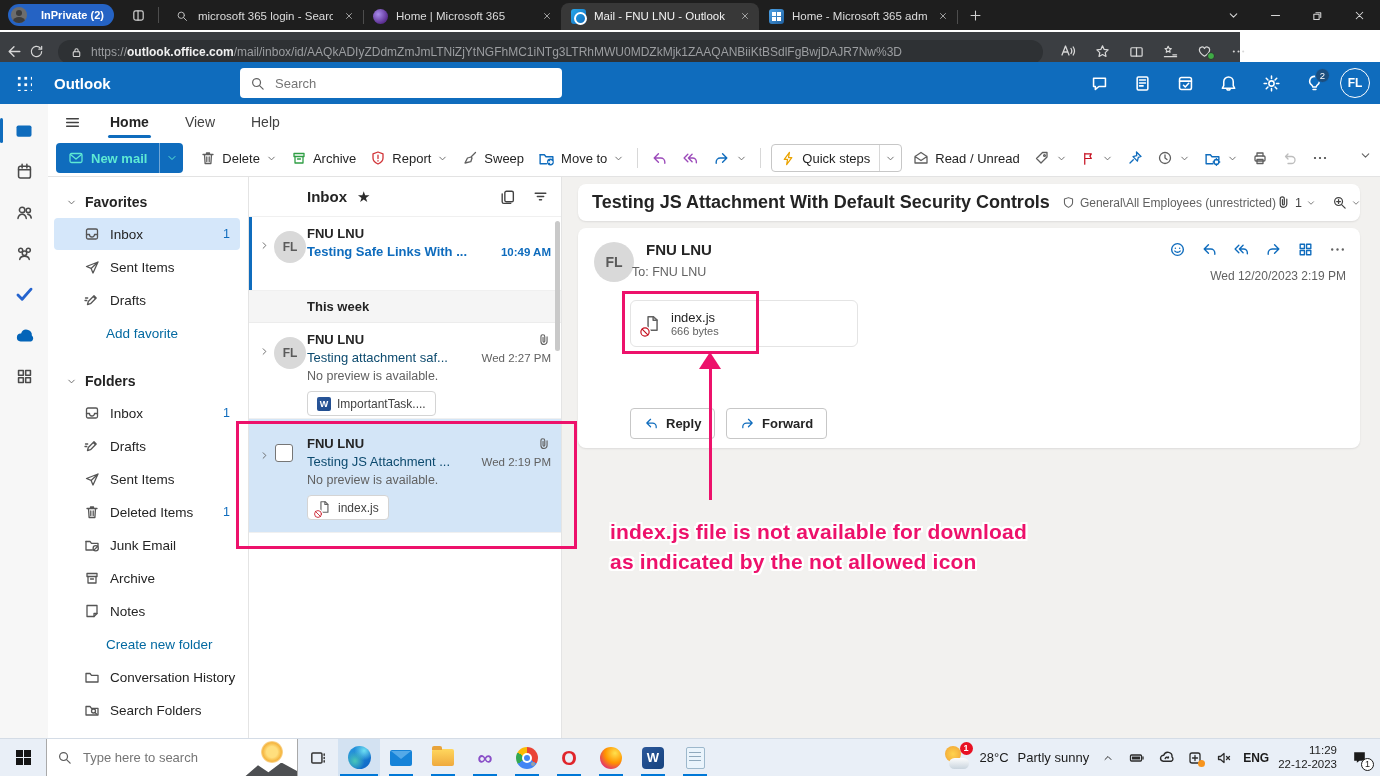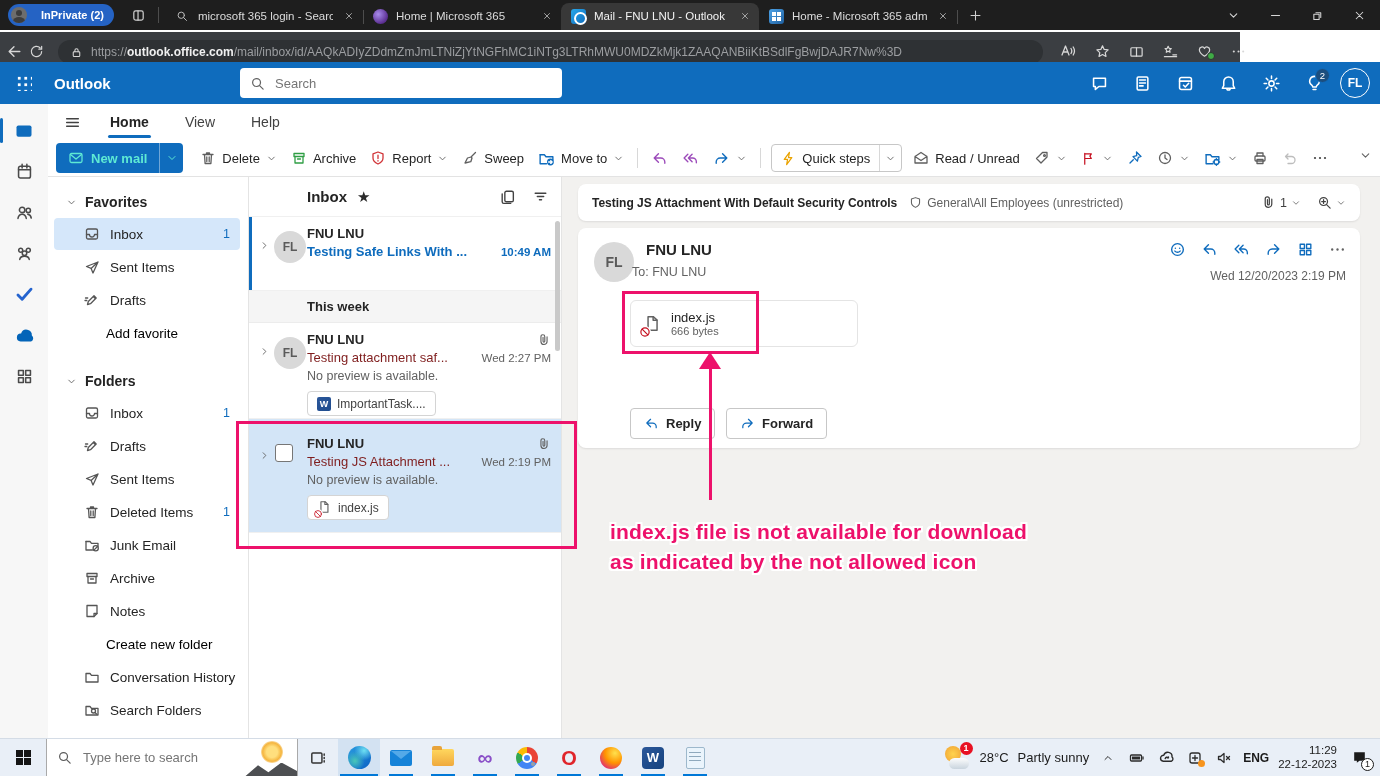--- a/index.html
+++ b/index.html
@@ -87,56 +87,56 @@
   .rail-it.active::before{content:"";position:absolute;left:0;top:8px;bottom:8px;width:3px;border-radius:2px;background:#0f6cbd;}
 
   
   .fpane{position:absolute;left:48px;top:177px;width:200px;height:561px;background:#fff;padding-top:10px;font-size:13.5px;color:#242424;}
   .fsec{display:flex;align-items:center;gap:8px;height:30px;padding-left:18px;font-weight:700;font-size:14px;}
   .fsec .chev{color:#616161;}
   .fitem{display:flex;align-items:center;gap:10px;height:32px;margin:1px 8px 1px 6px;padding-left:30px;border-radius:4px;position:relative;}
   .fitem .fic{color:#555;}
   .fitem.sel{background:#d5e7fa;}
   .fitem .cnt{margin-left:auto;margin-right:10px;color:#0f6cbd;font-size:12.5px;}
-  .fitem.link{padding-left:52px;color:#000000;}
+  .fitem.link{padding-left:52px;color:#0369a1;}
 
   
   .mlist{position:absolute;left:248px;top:177px;width:314px;height:561px;background:#fff;border-left:1px solid #e4e4e4;border-right:1px solid #e4e4e4;}
   .ml-head{height:40px;display:flex;align-items:center;padding:0 12px 0 58px;border-bottom:1px solid #f0f0f0;}
   .ml-title{font-size:15px;font-weight:700;color:#242424;}
   .ml-star{color:#2b2b2b;font-size:15px;margin-left:10px;}
   .ml-hics{margin-left:auto;display:flex;gap:16px;color:#424242;}
   .email{position:relative;border-bottom:1px solid #f0f0f0;}
   .email .expch{position:absolute;left:10px;top:20px;color:#616161;}
   .email .eav{position:absolute;left:25px;top:14px;width:32px;height:32px;border-radius:50%;background:#d9d9d9;color:#5a5a5a;
     display:flex;align-items:center;justify-content:center;font-size:12px;font-weight:700;}
   .email .ebody{margin-left:58px;margin-right:10px;padding-top:8px;}
   .erow{display:flex;align-items:center;gap:6px;line-height:18px;}
   .efrom{font-size:13px;font-weight:700;color:#242424;flex:1;white-space:nowrap;overflow:hidden;}
-  .esubj{font-size:13px;color:#7f1d1d;flex:1;white-space:nowrap;overflow:hidden;}
+  .esubj{font-size:13px;color:#0c4a6e;flex:1;white-space:nowrap;overflow:hidden;}
   .etime{font-size:11.5px;color:#616161;}
   .eprev{font-size:12.5px;color:#616161;white-space:nowrap;overflow:hidden;line-height:18px;}
   .email.unread{}
   .email.unread::before{content:"";position:absolute;left:0;top:0;bottom:0;width:3px;background:#0f6cbd;}
   .email.unread .esubj,.email.unread .etime{color:#0f6cbd;font-weight:700;}
   .eclip{color:#616161;}
   .chip{display:inline-flex;align-items:center;gap:6px;height:25px;margin-top:6px;padding:0 9px;border:1px solid #d4d4d4;border-radius:4px;background:#fff;font-size:12px;color:#424242;max-width:170px;white-space:nowrap;overflow:hidden;}
   .wdoc{width:14px;height:14px;border-radius:2px;background:linear-gradient(135deg,#2b579a,#1e4b8e);color:#fff;font-size:9px;font-weight:700;display:flex;align-items:center;justify-content:center;}
   .secrow{height:32px;background:#f5f5f5;display:flex;align-items:center;padding-left:58px;font-size:13px;font-weight:700;color:#242424;border-bottom:1px solid #ececec;}
   .email.sel{background:#d3e5f7;}
   .ckbox{position:absolute;left:26px;top:17px;width:18px;height:18px;border:1.5px solid #767676;border-radius:3px;background:#fff;}
   .fileblock{position:relative;width:15px;height:17px;flex:none;color:#616161;}
   .fileblock .blk{position:absolute;left:-4px;bottom:-3px;color:#c50f1f;background:#fff;border-radius:50%;}
   .ml-scroll{position:absolute;right:1px;top:44px;width:5px;height:130px;border-radius:3px;background:#c9c9c9;}
 
   
   .rpane{position:absolute;left:562px;top:177px;width:818px;height:561px;background:#f2f1ef;}
   .rcard{position:absolute;background:#fff;border-radius:8px;box-shadow:0 1px 2px rgba(0,0,0,.09);}
   .rhead{left:16px;top:7px;width:782px;height:37px;display:flex;align-items:center;padding:0 14px;}
-  .rsubject{font-size:12px;font-weight:700;color:#242424;white-space:nowrap;}
+  .rsubject{font-size:18px;font-weight:700;color:#242424;white-space:nowrap;}
   .rsens{display:flex;align-items:center;gap:5px;margin-left:12px;color:#616161;font-size:12px;white-space:nowrap;}
   .rh-right{margin-left:auto;display:flex;align-items:center;gap:4px;color:#424242;font-size:12.5px;}
   .rmsg{left:16px;top:51px;width:782px;height:220px;}
   .rav{position:absolute;left:16px;top:14px;width:40px;height:40px;border-radius:50%;background:#d9d9d9;color:#5a5a5a;display:flex;align-items:center;justify-content:center;font-size:14px;font-weight:700;}
   .rfrom{position:absolute;left:68px;top:13px;font-size:15px;font-weight:600;color:#242424;}
   .rto{position:absolute;left:54px;top:37px;font-size:12.5px;color:#616161;}
   .ractions{position:absolute;right:14px;top:13px;display:flex;align-items:center;gap:15px;color:#0f6cbd;}
   .rdate{position:absolute;right:14px;top:41px;font-size:12px;color:#616161;}
   .attwell{position:absolute;left:52px;top:72px;width:228px;height:47px;border:1px solid #e4e4e4;border-radius:6px;display:flex;align-items:center;padding:0 12px;gap:10px;}
   .attname{font-size:13px;color:#242424;line-height:15px;}

